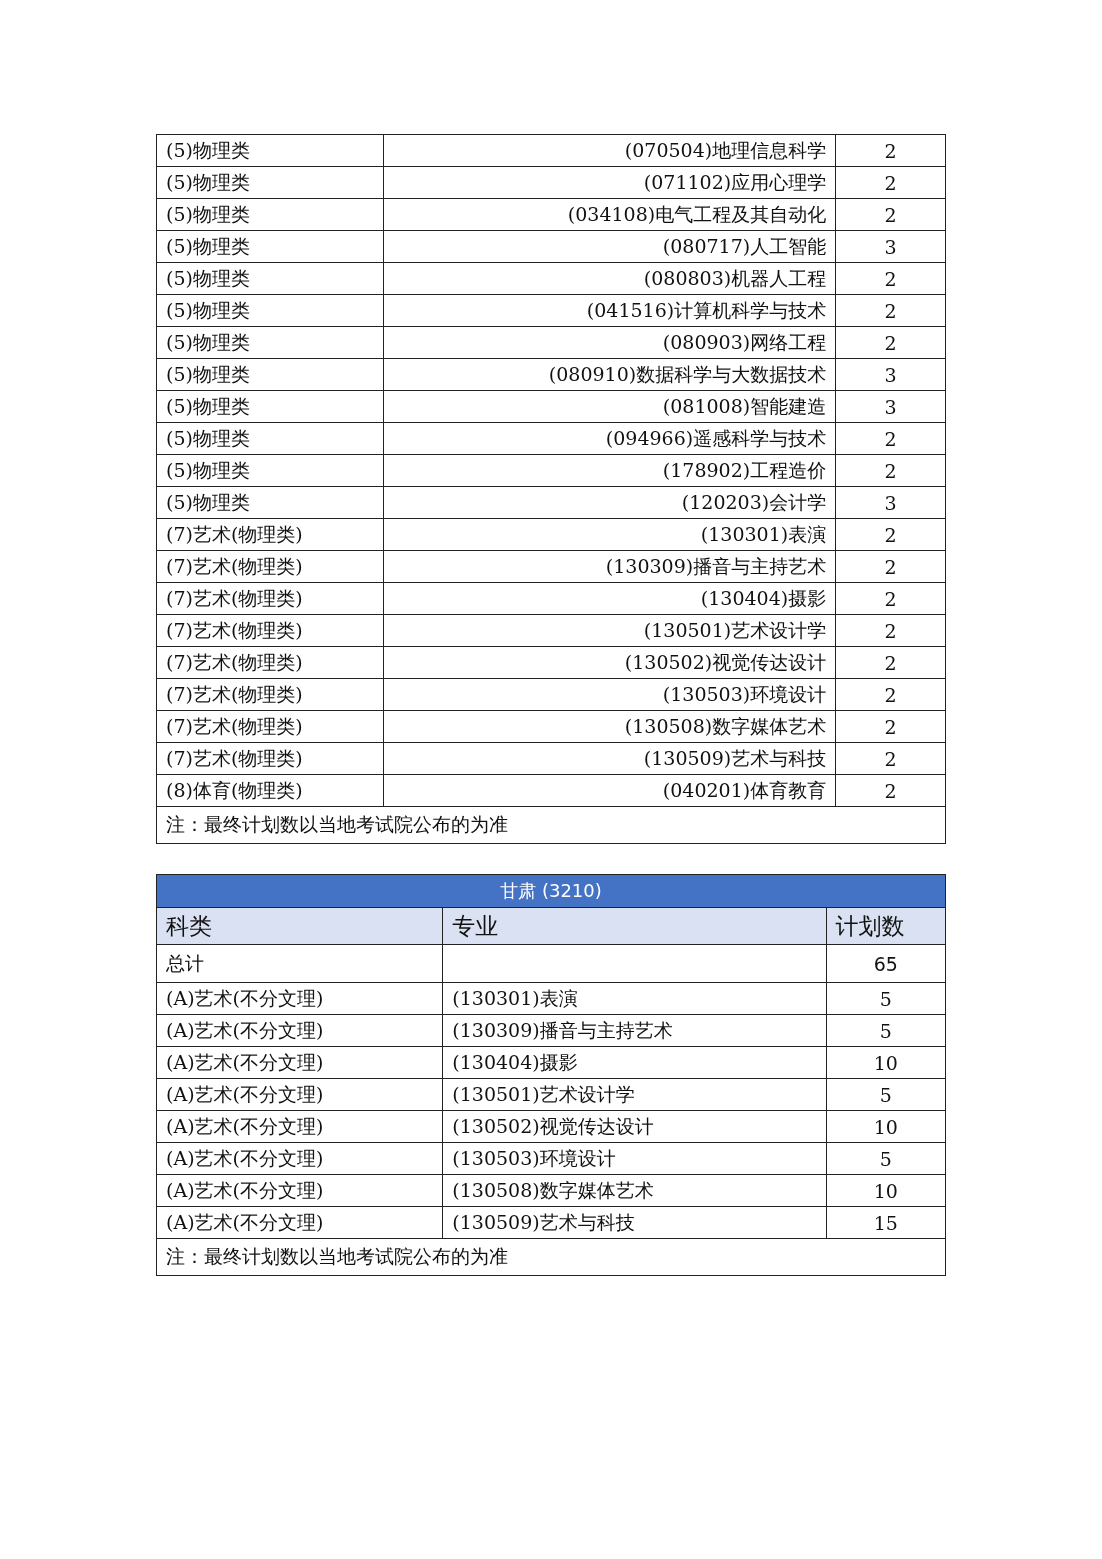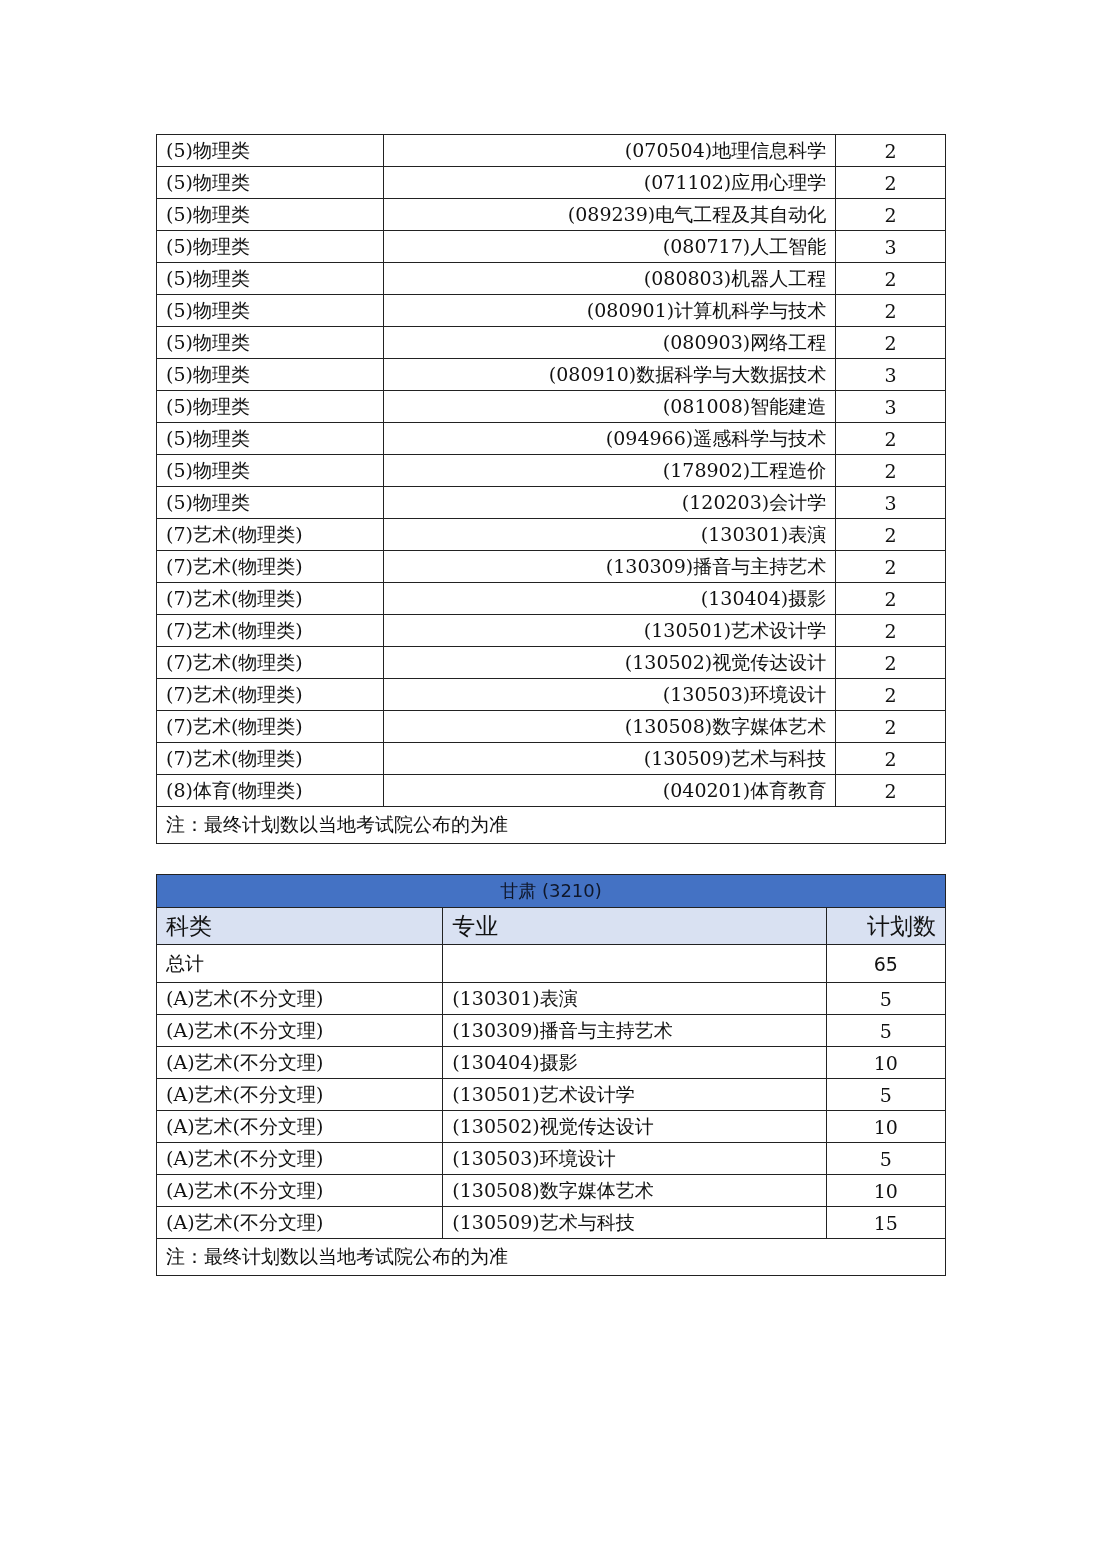--- a/index.html
+++ b/index.html
@@ -6,29 +6,29 @@
   body { width: 1102px; height: 1559px; position: relative; font-family: "DejaVu Serif", "Liberation Serif", serif; color: #111; }
   table { border-collapse: collapse; position: absolute; left: 156px; width: 790px; table-layout: fixed; }
   td, th { border: 1px solid #222; font-weight: normal; font-size: 19px; padding: 0 9px; white-space: nowrap; overflow: hidden; }
   #t1 { top: 134px; }
   #t1 td { height: 31px; }
   #t1 .c1 { width: 211px; }
   #t1 .c2 { width: 420px; text-align: right; }
   #t1 .c3 { width: 102px; text-align: center; }
   .note { height: 36px !important; }
   #t2 { top: 874px; }
-  #t2 .title-row td { background: #4472C4; color: #0f172a; text-align: center; height: 32px; font-family: "DejaVu Sans", "Liberation Sans", sans-serif; font-size: 18px; }
+  #t2 .title-row td { background: #4472C4; color: #ffffff; text-align: center; height: 32px; font-family: "DejaVu Sans", "Liberation Sans", sans-serif; font-size: 18px; }
   #t2 .head-row td { background: #D9E1F2; height: 36px; font-family: "DejaVu Sans", "Liberation Sans", sans-serif; font-size: 23px; }
   #t2 .total-row td { height: 37px; font-family: "DejaVu Sans", "Liberation Sans", sans-serif; font-weight: normal; font-size: 19px; }
   #t2 .total-row td.c3 { font-weight: normal; }
   #t2 td { height: 31px; }
   #t2 .c1 { width: 266px; }
   #t2 .c2 { width: 356px; }
   #t2 .c3 { width: 111px; text-align: center; }
-  #t2 .head-row td.c3 { text-align: right; }
+  #t2 .head-row td.c3 { text-align: left; }
 </style>
 </head>
 <body>
 
 <table id="t1">
   <colgroup>
       <col class="c1">
       <col class="c2">
       <col class="c3">
     </colgroup>
@@ -38,36 +38,36 @@
         <td class="c2">(070504)地理信息科学</td>
         <td class="c3">2</td>
       </tr>
       <tr>
         <td class="c1">(5)物理类</td>
         <td class="c2">(071102)应用心理学</td>
         <td class="c3">2</td>
       </tr>
       <tr>
         <td class="c1">(5)物理类</td>
-        <td class="c2">(089239)电气工程及其自动化</td>
+        <td class="c2">(034108)电气工程及其自动化</td>
         <td class="c3">2</td>
       </tr>
       <tr>
         <td class="c1">(5)物理类</td>
         <td class="c2">(080717)人工智能</td>
         <td class="c3">3</td>
       </tr>
       <tr>
         <td class="c1">(5)物理类</td>
         <td class="c2">(080803)机器人工程</td>
         <td class="c3">2</td>
       </tr>
       <tr>
         <td class="c1">(5)物理类</td>
-        <td class="c2">(080901)计算机科学与技术</td>
+        <td class="c2">(041516)计算机科学与技术</td>
         <td class="c3">2</td>
       </tr>
       <tr>
         <td class="c1">(5)物理类</td>
         <td class="c2">(080903)网络工程</td>
         <td class="c3">2</td>
       </tr>
       <tr>
         <td class="c1">(5)物理类</td>
         <td class="c2">(080910)数据科学与大数据技术</td>

